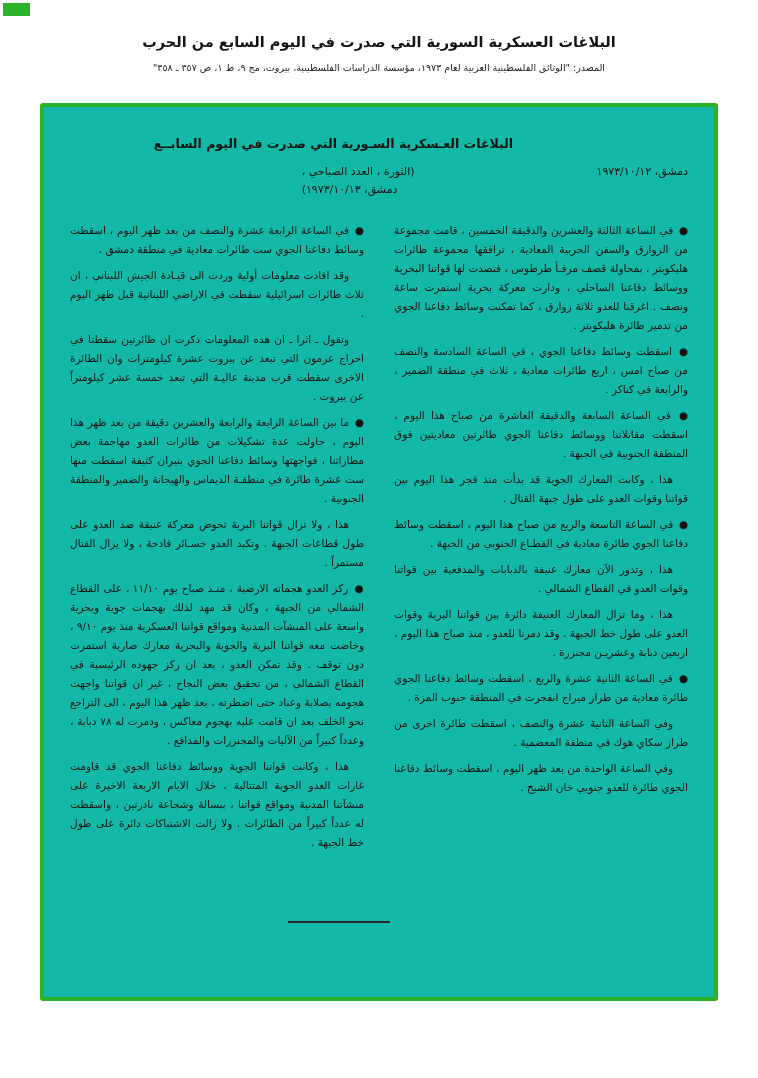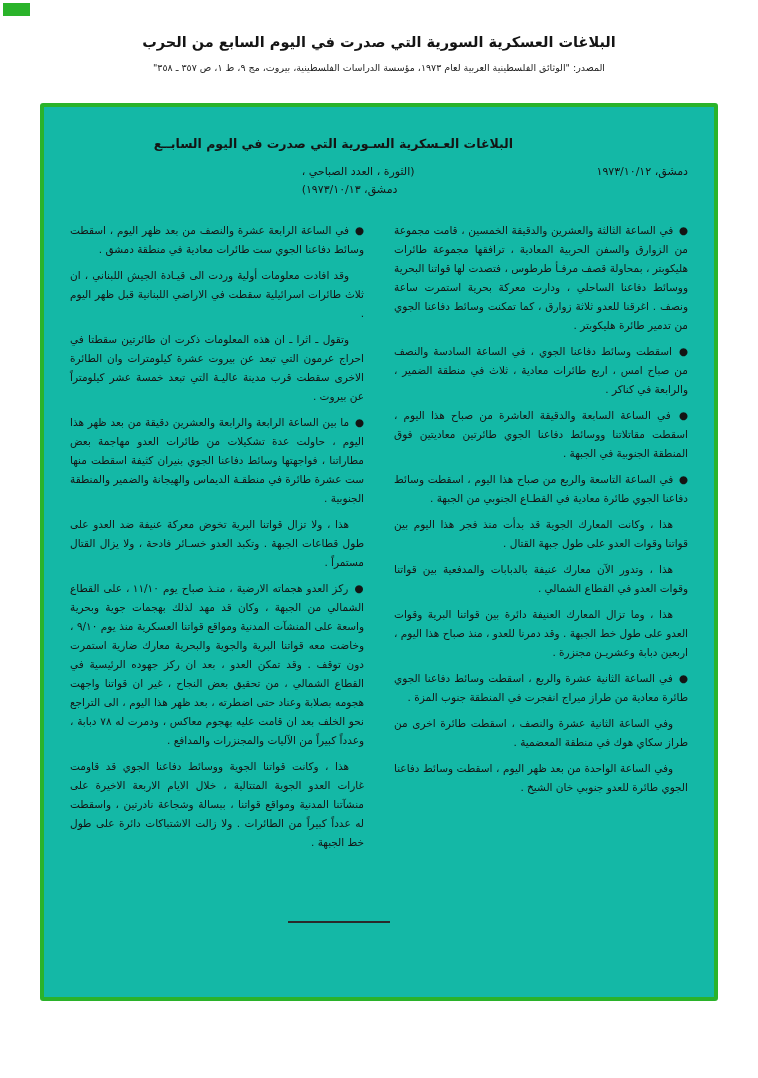--- a/index.html
+++ b/index.html
@@ -83,22 +83,22 @@
       <div>(الثورة ، العدد الصباحي ،</div>
       <div>دمشق، ١٩٧٣/١٠/١٣)</div>
     </div>
   </div>
 
   <div class="columns">
     <div class="col col-right">
         <p class="para bullet">● في الساعة الثالثة والعشرين والدقيقة الخمسين ، قامت مجموعة من الزوارق والسفن الحربية المعادية ، ترافقها مجموعة طائرات هليكوبتر ، بمحاولة قصف مرفـأ طرطوس ، فتصدت لها قواتنا البحرية ووسائط دفاعنا الساحلي ، ودارت معركة بحرية استمرت ساعة ونصف . اغرقنا للعدو ثلاثة زوارق ، كما تمكنت وسائط دفاعنا الجوي من تدمير طائرة هليكوبتر .</p>
         <p class="para bullet">● اسقطت وسائط دفاعنا الجوي ، في الساعة السادسة والنصف من صباح امس ، اربع طائرات معادية ، ثلاث في منطقة الضمير ، والرابعة في كناكر .</p>
         <p class="para bullet">● في الساعة السابعة والدقيقة العاشرة من صباح هذا اليوم ، اسقطت مقاتلاتنا ووسائط دفاعنا الجوي طائرتين معاديتين فوق المنطقة الجنوبية في الجبهة .</p>
+        <p class="para indent">هذا ، وكانت المعارك الجوية قد بدأت منذ فجر هذا اليوم بين قواتنا وقوات العدو على طول جبهة القتال .</p>
         <p class="para bullet">● في الساعة التاسعة والربع من صباح هذا اليوم ، اسقطت وسائط دفاعنا الجوي طائرة معادية في القطـاع الجنوبي من الجبهة .</p>
-        <p class="para indent">هذا ، وكانت المعارك الجوية قد بدأت منذ فجر هذا اليوم بين قواتنا وقوات العدو على طول جبهة القتال .</p>
         <p class="para indent">هذا ، وتدور الآن معارك عنيفة بالدبابات والمدفعية بين قواتنا وقوات العدو في القطاع الشمالي .</p>
         <p class="para indent">هذا ، وما تزال المعارك العنيفة دائرة بين قواتنا البرية وقوات العدو على طول خط الجبهة . وقد دمرنا للعدو ، منذ صباح هذا اليوم ، اربعين دبابة وعشريـن مجنزرة .</p>
         <p class="para bullet">● في الساعة الثانية عشرة والربع ، اسقطت وسائط دفاعنا الجوي طائرة معادية من طراز ميراج انفجرت في المنطقة جنوب المزة .</p>
         <p class="para indent">وفي الساعة الثانية عشرة والنصف ، اسقطت طائرة اخرى من طراز سكاي هوك في منطقة المعضمية .</p>
         <p class="para indent">وفي الساعة الواحدة من بعد ظهر اليوم ، اسقطت وسائط دفاعنا الجوي طائرة للعدو جنوبي خان الشيخ .</p>
       </div>
     <div class="col col-left">
         <p class="para bullet">● في الساعة الرابعة عشرة والنصف من بعد ظهر اليوم ، اسقطت وسائط دفاعنا الجوي ست طائرات معادية في منطقة دمشق .</p>
         <p class="para indent">وقد افادت معلومات أولية وردت الى قيـادة الجيش اللبناني ، ان ثلاث طائرات اسرائيلية سقطت في الاراضي اللبنانية قبل ظهر اليوم .</p>
         <p class="para indent">وتقول ـ اثرا ـ ان هذه المعلومات ذكرت ان طائرتين سقطتا في احراج عرمون التي تبعد عن بيروت عشرة كيلومترات وان الطائرة الاخرى سقطت قرب مدينة عاليـة التي تبعد خمسة عشر كيلومتراً عن بيروت .</p>

